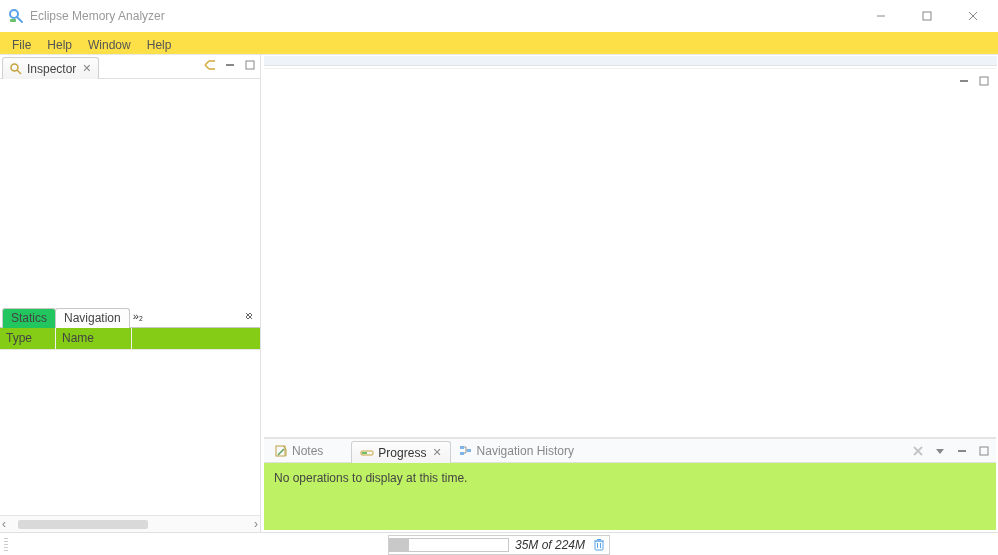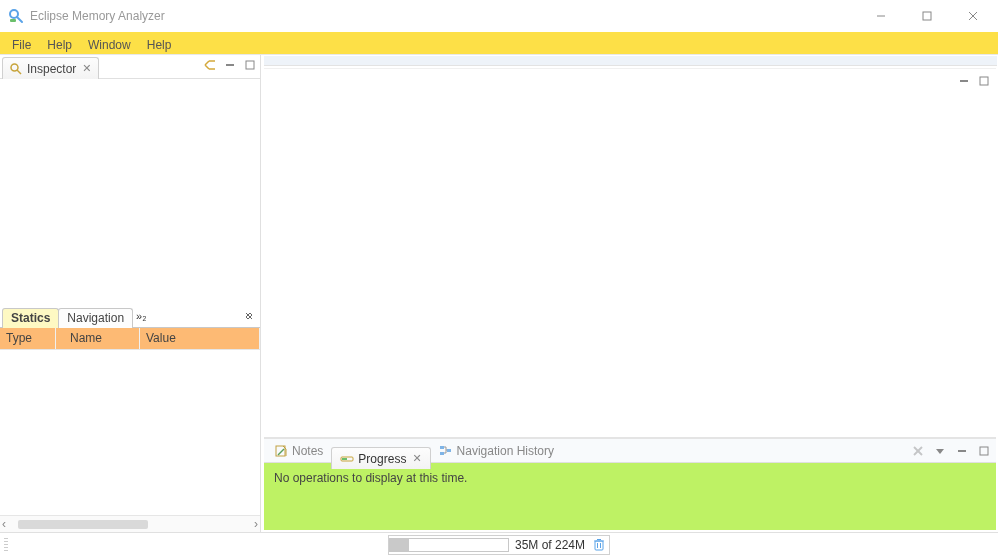--- a/index.html
+++ b/index.html
@@ -25,55 +25,55 @@
   .view-tab { display: flex; align-items: center; gap: 4px; height: 22px; padding: 0 6px; border: 1px solid #d0d0d0; border-bottom: none; border-top-left-radius: 3px; border-top-right-radius: 3px; background: linear-gradient(#fdfdfd,#f3f3f3); font-size: 12px; color: #444; position: relative; top: 1px; }
   .view-tab .x { color: #888; margin-left: 2px; font-size: 11px; }
   .view-toolbar { position: absolute; right: 2px; top: 2px; display: flex; align-items: center; gap: 4px; }
   .tb-icon { width: 16px; height: 16px; display:flex; align-items:center; justify-content:center; cursor: default; }
 
   .inspector-body { flex: 1; background: #fff; }
 
   
   .sub-tabbar { height: 22px; display: flex; align-items: flex-end; border-bottom: 1px solid #c8c8c8; padding-left: 2px; position: relative; }
   .sub-tab { height: 20px; padding: 0 8px; border: 1px solid #c8c8c8; border-bottom: none; border-top-left-radius: 3px; border-top-right-radius: 3px; background: #fdfdfd; font-size: 12px; color: #444; margin-right: -1px; position: relative; top: 1px; display:flex; align-items:center; }
-  .sub-tab.active { background: #fef9c3; font-weight: bold; }
+  .sub-tab.active { background: #22c55e; }
   .sub-chev { padding: 0 4px; font-size: 11px; color: #333; align-self: center; }
   .sub-pin { position: absolute; right: 6px; top: 4px; color: #666; }
 
   
-  .tbl-header { height: 22px; display: flex; border-bottom: 1px solid #e6e6e6; background: #fdba74; }
+  .tbl-header { height: 22px; display: flex; border-bottom: 1px solid #e6e6e6; background: #84cc16; }
   .tbl-header .col { padding: 3px 6px; color: #444; border-right: 1px solid #f0f0f0; }
   .col-type { width: 56px; }
-  .col-name { width: 76px; margin-left: 8px; }
+  .col-name { width: 76px; }
   .col-value { flex: 1; }
   .tbl-body { flex: 1; }
 
   .left-bottom { flex: 1; display: flex; flex-direction: column; }
   .left-scroll { height: 17px; border-top: 1px solid #e6e6e6; background: #fafafa; display:flex; align-items:center; justify-content:space-between; padding: 0 2px; color:#888; }
   .left-scroll .thumb { display:inline-block; height: 9px; width: 130px; background: #d9d9d9; border-radius: 2px; margin-left: 12px; }
 
   
   .right-col { flex: 1; display: flex; flex-direction: column; }
   .right-top-strip { height: 10px; background: #eef3f9; border-bottom: 1px solid #e3e3e3; margin: 1px 1px 0 3px; }
   .editor-area { flex: 1; background: #fff; position: relative; margin: 2px 2px 0 3px; border-top: 1px solid #f0f0f0; }
   .editor-btns { position:absolute; top: 4px; right: 4px; display:flex; gap:4px; }
 
   
   .bottom-pane { height: 93px; display: flex; flex-direction: column; margin: 0 2px 2px 3px; border-top: 2px solid #e4e4e4; }
   .bottom-tabs { height: 24px; display:flex; align-items:flex-end; padding-left: 2px; background: #f8fafc; border-bottom: 1px solid #e0e0e0; position: relative; }
   .bottom-tab { display:flex; align-items:center; gap:4px; height: 22px; padding: 0 8px; color: #888; font-size:12px; }
-  .bottom-tab.active { border: 1px solid #d0d0d0; border-bottom: none; border-top-left-radius:3px; border-top-right-radius:3px; background: linear-gradient(#fdfdfd,#f3f3f3); color:#333; position:relative; top:7px; }
+  .bottom-tab.active { border: 1px solid #d0d0d0; border-bottom: none; border-top-left-radius:3px; border-top-right-radius:3px; background: linear-gradient(#fdfdfd,#f3f3f3); color:#333; position:relative; top:1px;margin-left:20px; }
   .bottom-tab .x { color:#888; font-size:11px; margin-left:2px; }
   .bottom-toolbar { position:absolute; right:4px; top:4px; display:flex; align-items:center; gap:6px; }
   .bottom-body { flex:1; padding: 8px 10px; color:#444; background:#bef264; }
 
   
   .statusbar { height: 24px; border-top: 1px solid #e0e0e0; background: #fff; display:flex; align-items:center; justify-content:center; position: relative; }
   .grip { position:absolute; left:4px; top:5px; width:4px; height:14px; background: repeating-linear-gradient(#ccc,#ccc 1px,#fff 1px,#fff 3px); }
-  .heap { display:flex; align-items:center; gap:6px; border:1px solid #d0d0d0; padding:1px 2px 1px 0; }
+  .heap { display:flex; align-items:center; gap:6px; border:1px solid #d0d0d0; padding:1px 2px 1px 0;font-style:italic; }
   .heap .bar { width: 120px; height: 14px; border:1px solid #c8c8c8; position:relative; background:#fff; }
   .heap .bar .fill { position:absolute; left:0; top:0; bottom:0; width:16%; background:#c9c9c9; }
   .heap .trash { width:16px; height:16px; display:flex; align-items:center; justify-content:center; }
 
   .icon-svg { display:block; }
 </style>
 </head>
 <body>
 
 <div class="titlebar">
@@ -151,21 +151,20 @@
         <div class="sub-chev">»₂</div>
         <span class="sub-pin">
           <svg width="10" height="10" viewBox="0 0 10 10">
               <path d="M2 2 L8 8 M6 2 L8 4 L4 8 L2 6 Z" stroke="#666" stroke-width="1" fill="none"></path>
             </svg>
         </span>
       </div>
       <div class="tbl-header">
         <div class="col col-type">Type</div>
         <div class="col col-name">Name</div>
-        <div class="col col-value">Value</div>
       </div>
       <div class="tbl-body"></div>
       <div class="left-scroll">
         <span>‹</span>
         <span class="thumb"></span>
         <span style="flex:1"></span>
         <span>›</span>
       </div>
     </div>
   </div>

